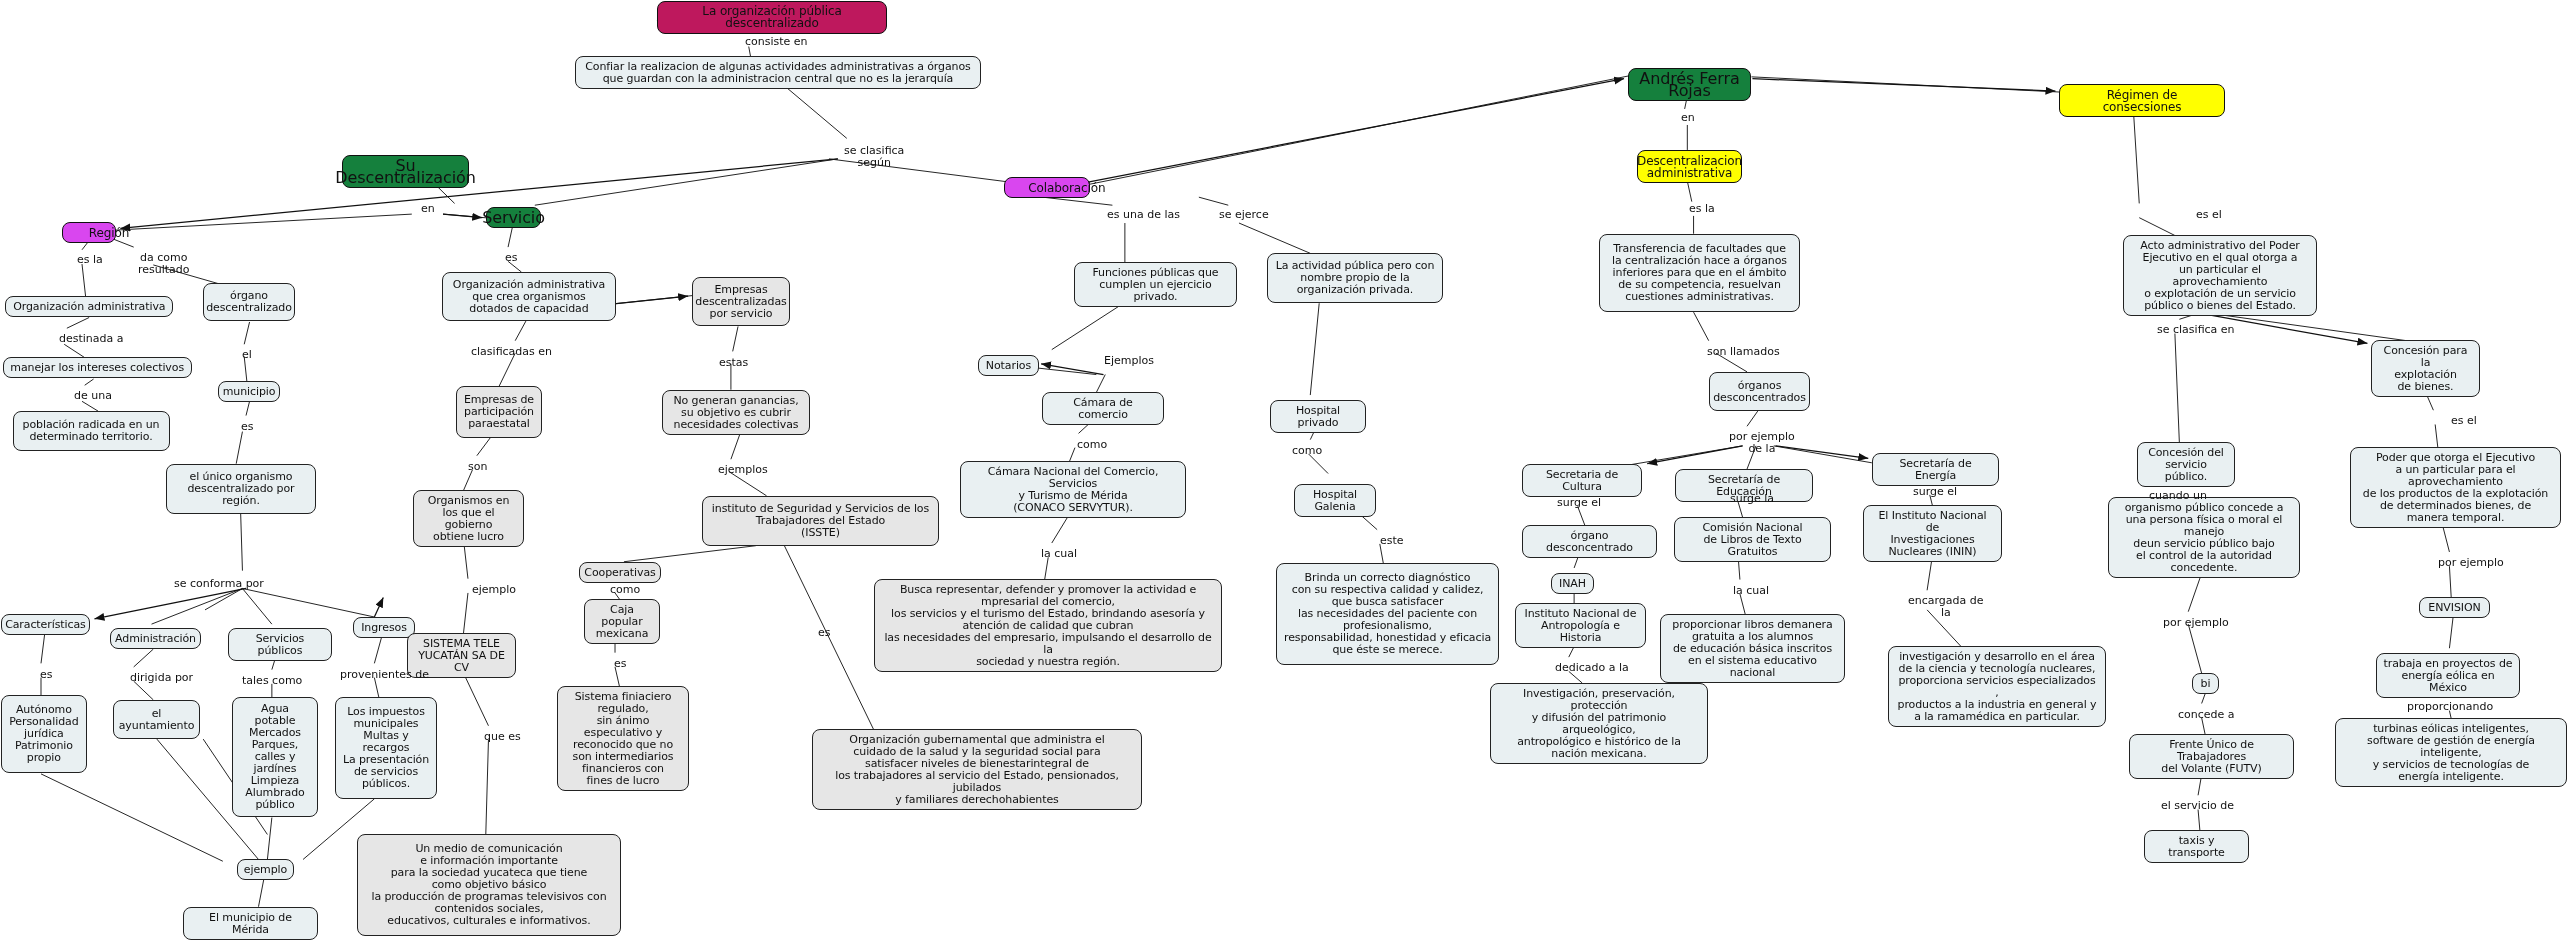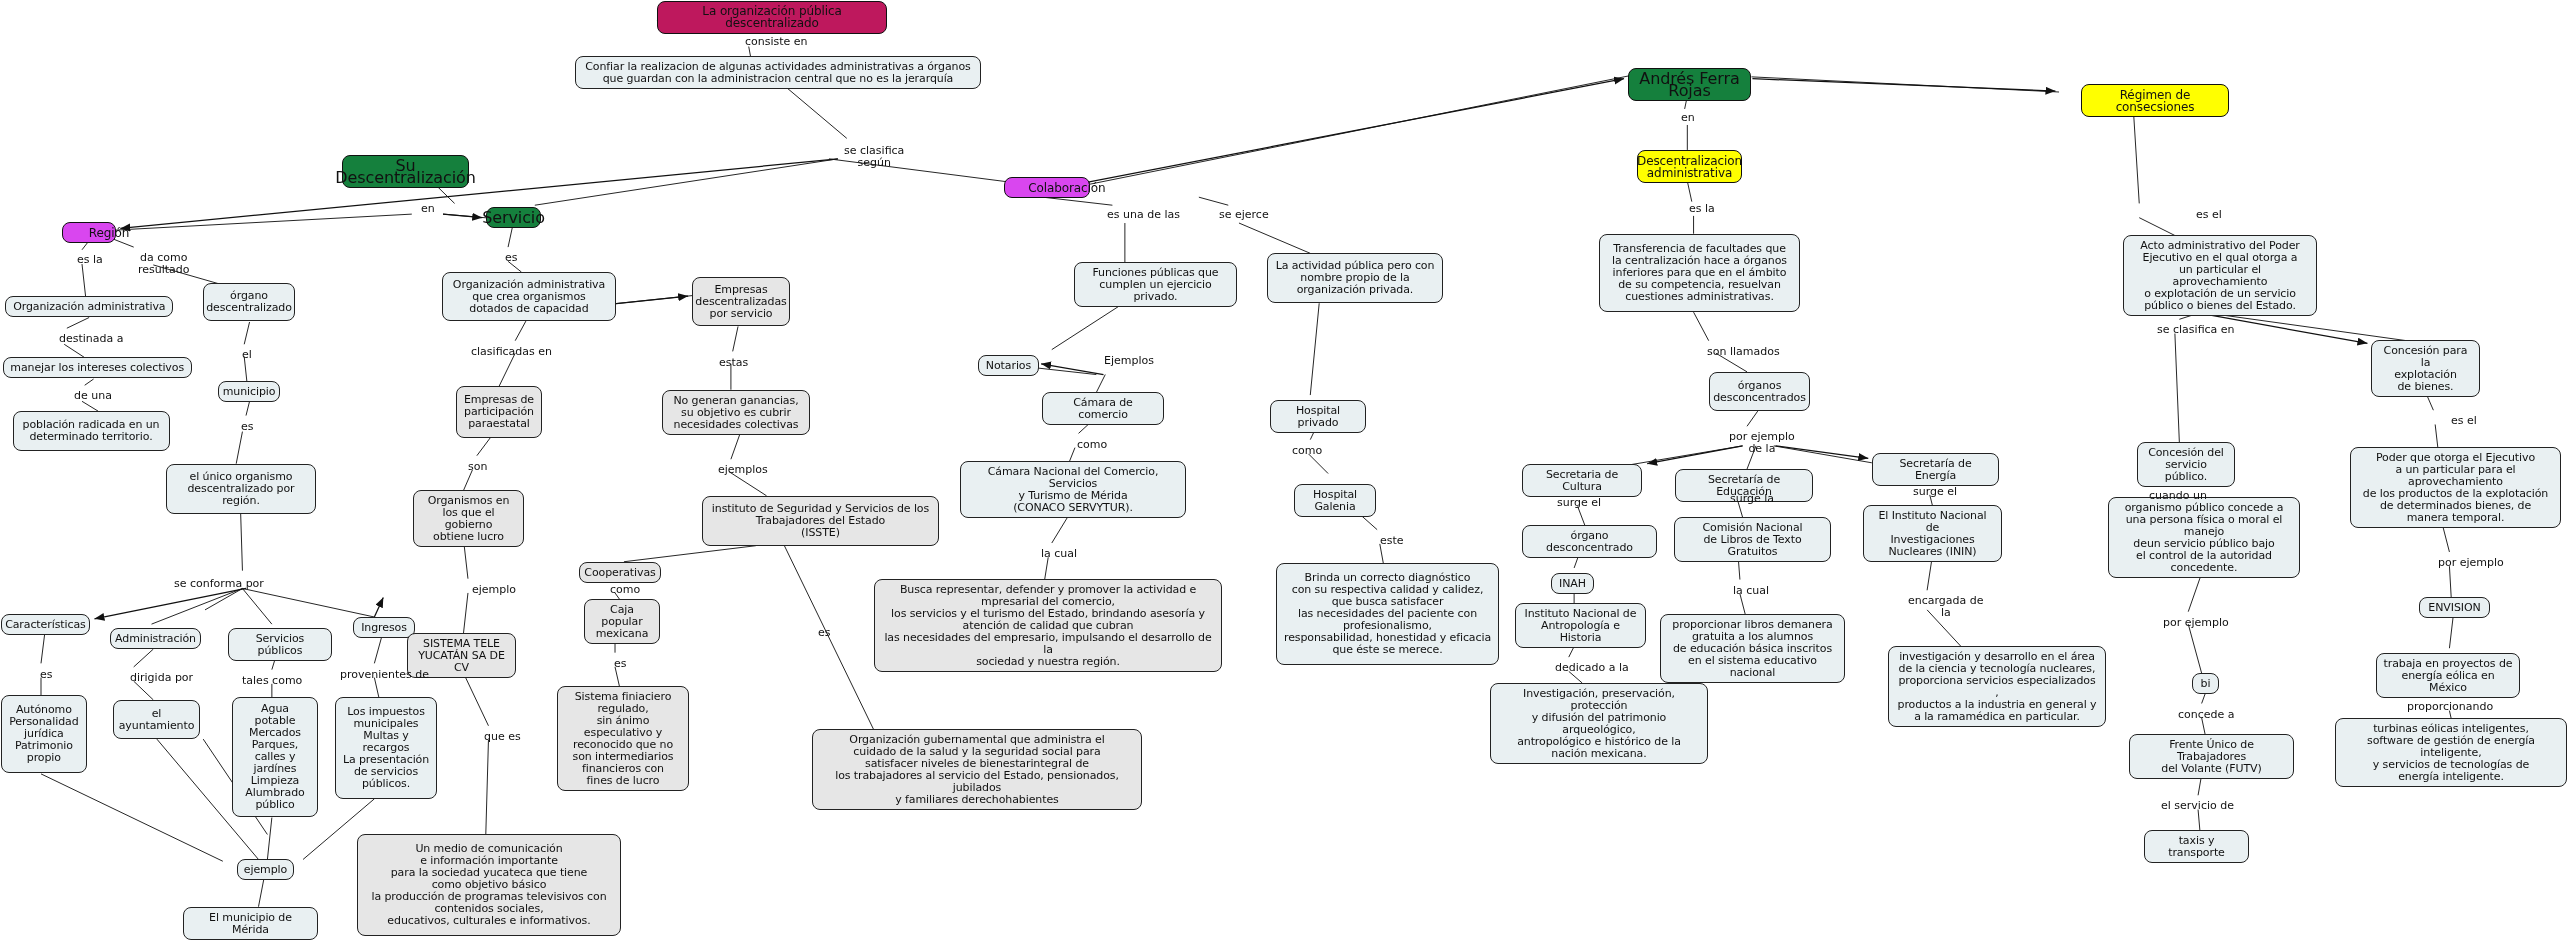--- a/index.html
+++ b/index.html
@@ -166,21 +166,21 @@
         <line x1="420" y1="692" x2="430" y2="670" marker-end="url(#arrow)"></line>
       </g>
   </svg>
   <div id="node-layer">
       <div class="node n-red" style="left: 657px; top: 0.9px; width: 230px; min-height: 19.6px; white-space: pre-line;">La organización pública descentralizado</div>
       <div class="node " style="left: 575px; top: 56px; width: 406px; min-height: 29px; white-space: pre-line;">Confiar la realizacion de algunas actividades administrativas a órganos
 que guardan con la administracion central que no es la jerarquía</div>
       <div class="node n-orange" style="left: 342px; top: 155px; width: 127px; min-height: 19.6px; white-space: pre-line;">Su Descentralización</div>
       <div class="node n-amber" style="left: 1004px; top: 177px; width: 86px; min-height: 19.6px; white-space: pre-line;">Colaboración</div>
       <div class="node n-orange" style="left: 1628px; top: 68px; width: 123px; min-height: 19.6px; white-space: pre-line;">Andrés Ferra Rojas</div>
-      <div class="node n-yellow" style="left: 2059px; top: 84px; width: 148px; min-height: 19.6px; white-space: pre-line; margin-left: 22px;">Régimen de consecsiones</div>
+      <div class="node n-yellow" style="left: 2059px; top: 84px; width: 166px; min-height: 19.6px; white-space: pre-line;">Régimen de consecsiones</div>
       <div class="node n-amber" style="left: 62px; top: 222px; width: 52px; min-height: 19.6px; white-space: pre-line;">Región</div>
       <div class="node n-orange" style="left: 486px; top: 207px; width: 55px; min-height: 19.6px; white-space: pre-line;">Servicio</div>
       <div class="node n-yellow" style="left: 1637px; top: 150px; width: 105px; min-height: 31px; white-space: pre-line;">Descentralizacion
 administrativa</div>
       <div class="node " style="left: 5.3px; top: 296px; width: 168px; min-height: 21.4px; white-space: pre-line;">Organización administrativa</div>
       <div class="node " style="left: 203px; top: 283px; width: 92px; min-height: 38px; white-space: pre-line;">órgano
 descentralizado</div>
       <div class="node " style="left: 2.7px; top: 357px; width: 189px; min-height: 21.4px; white-space: pre-line;">manejar los intereses colectivos</div>
       <div class="node " style="left: 218px; top: 381px; width: 62px; min-height: 19.6px; white-space: pre-line;">municipio</div>
       <div class="node " style="left: 12.5px; top: 411px; width: 157px; min-height: 40px; white-space: pre-line;">población radicada en un

